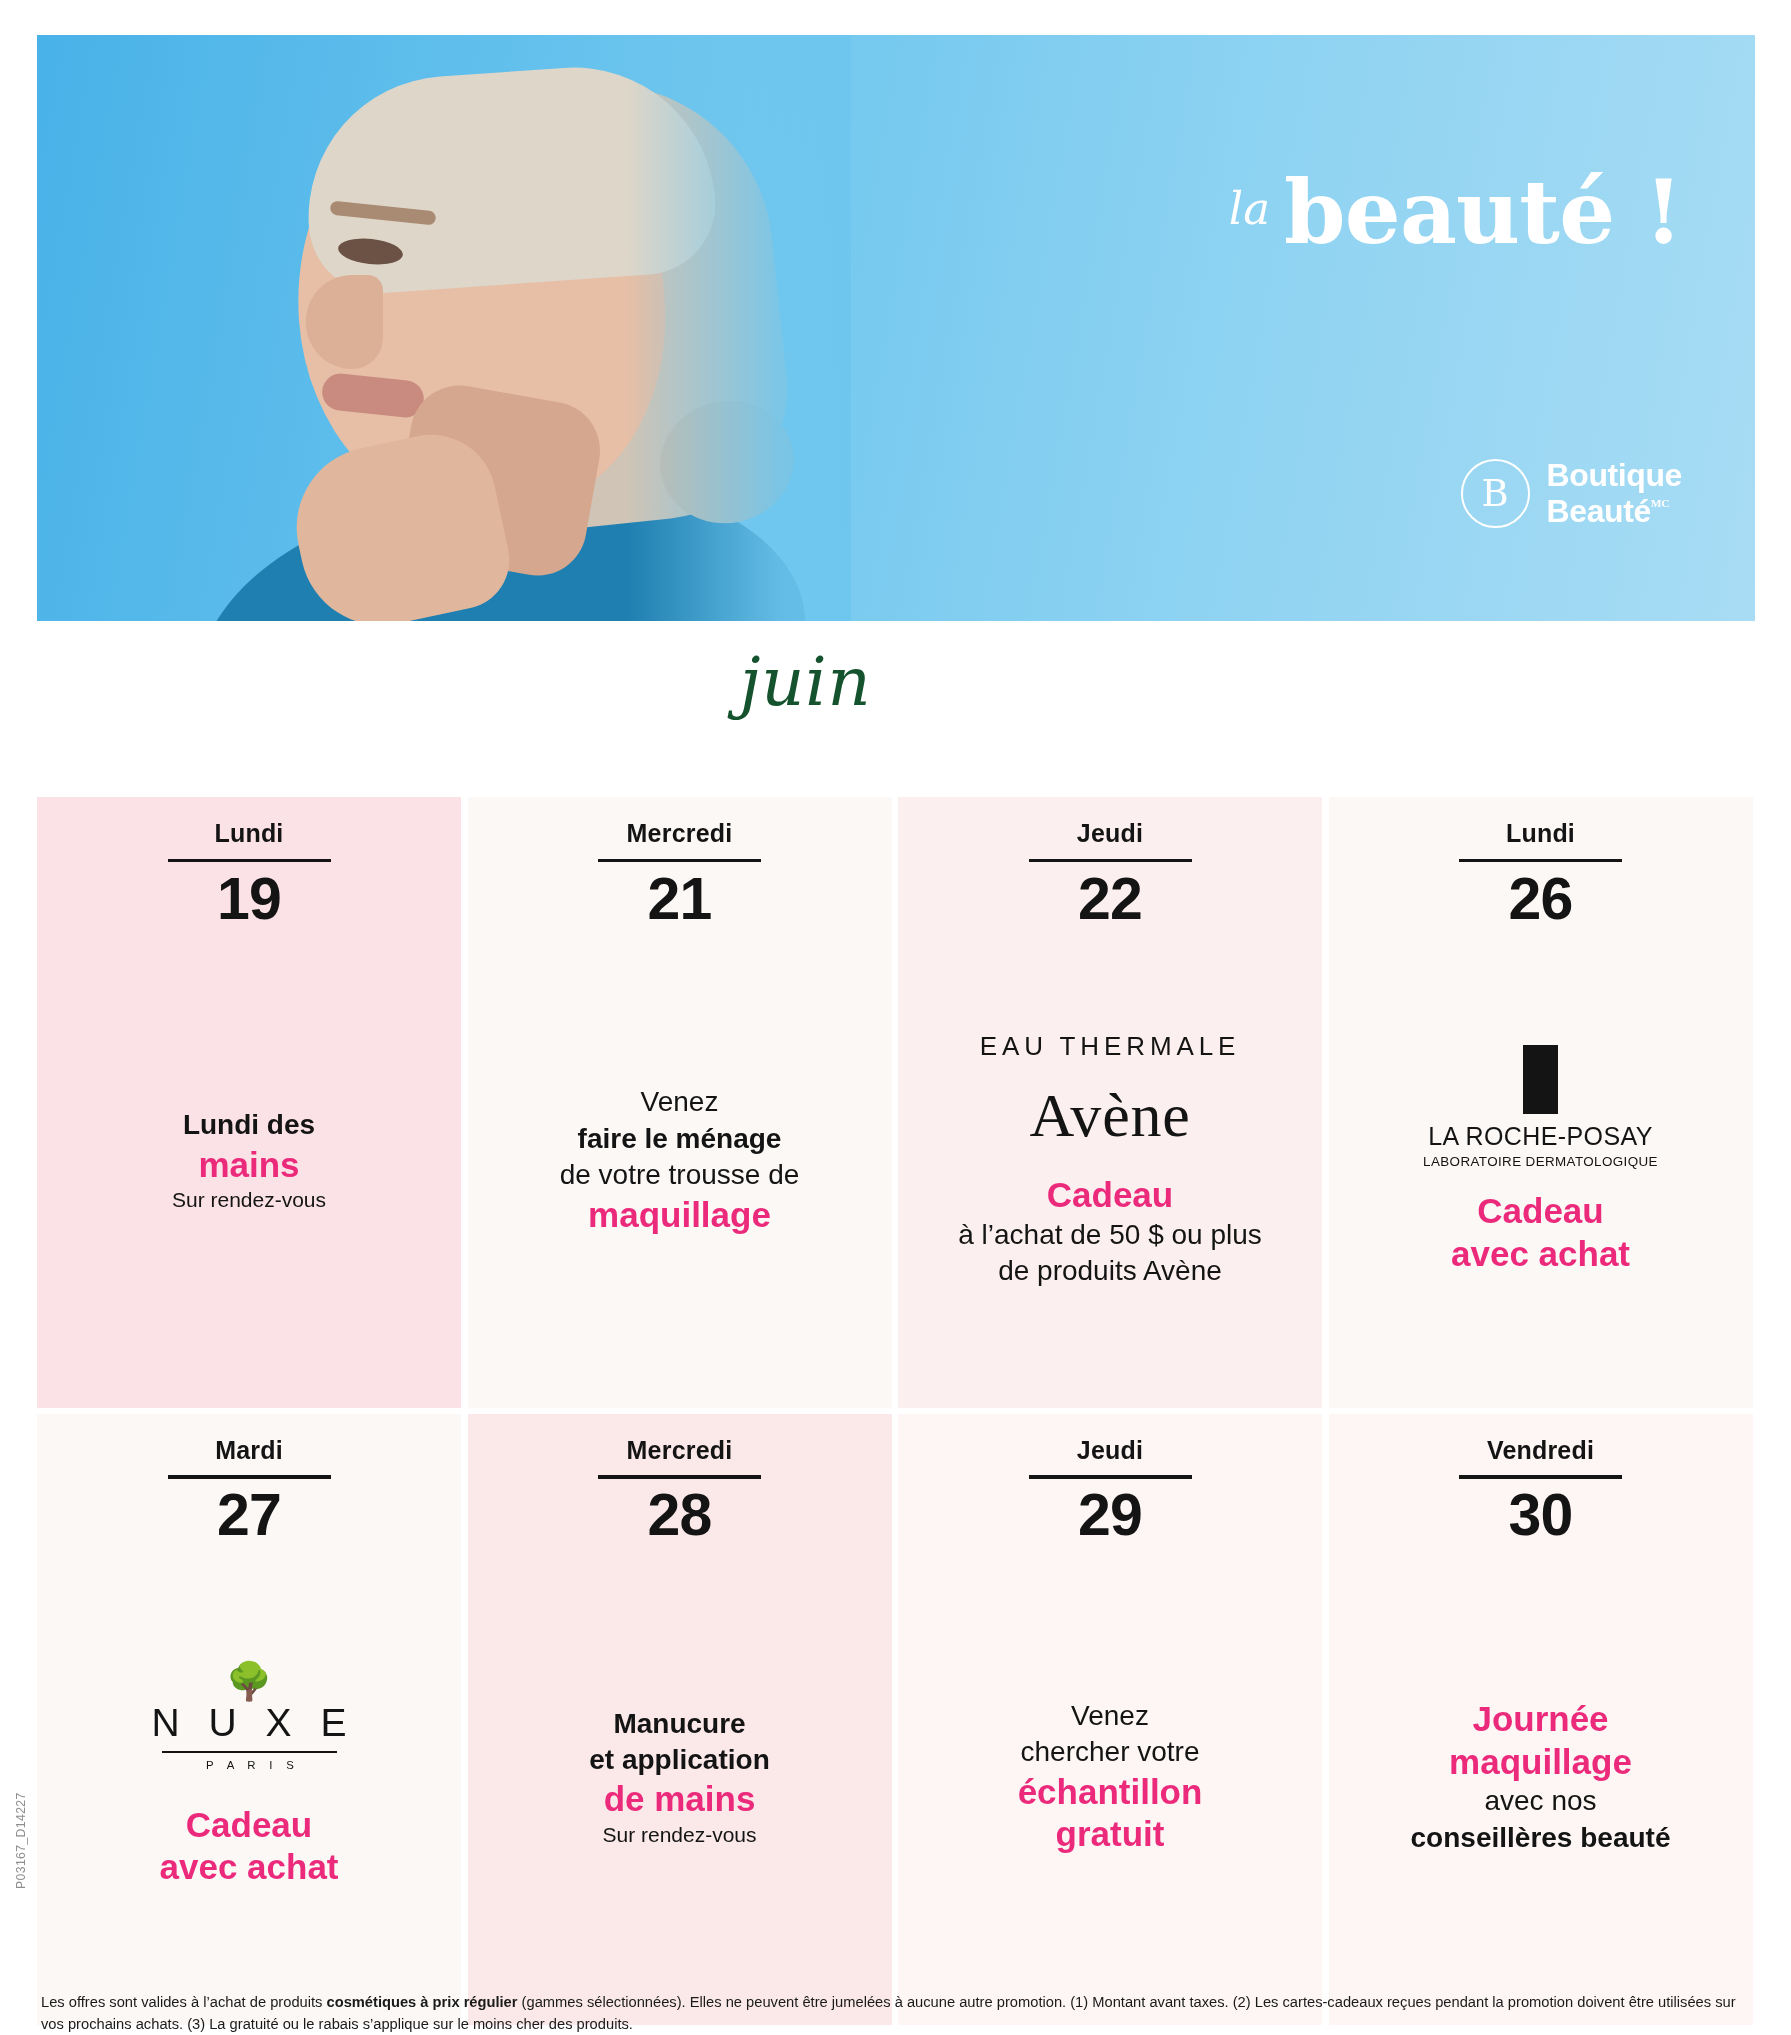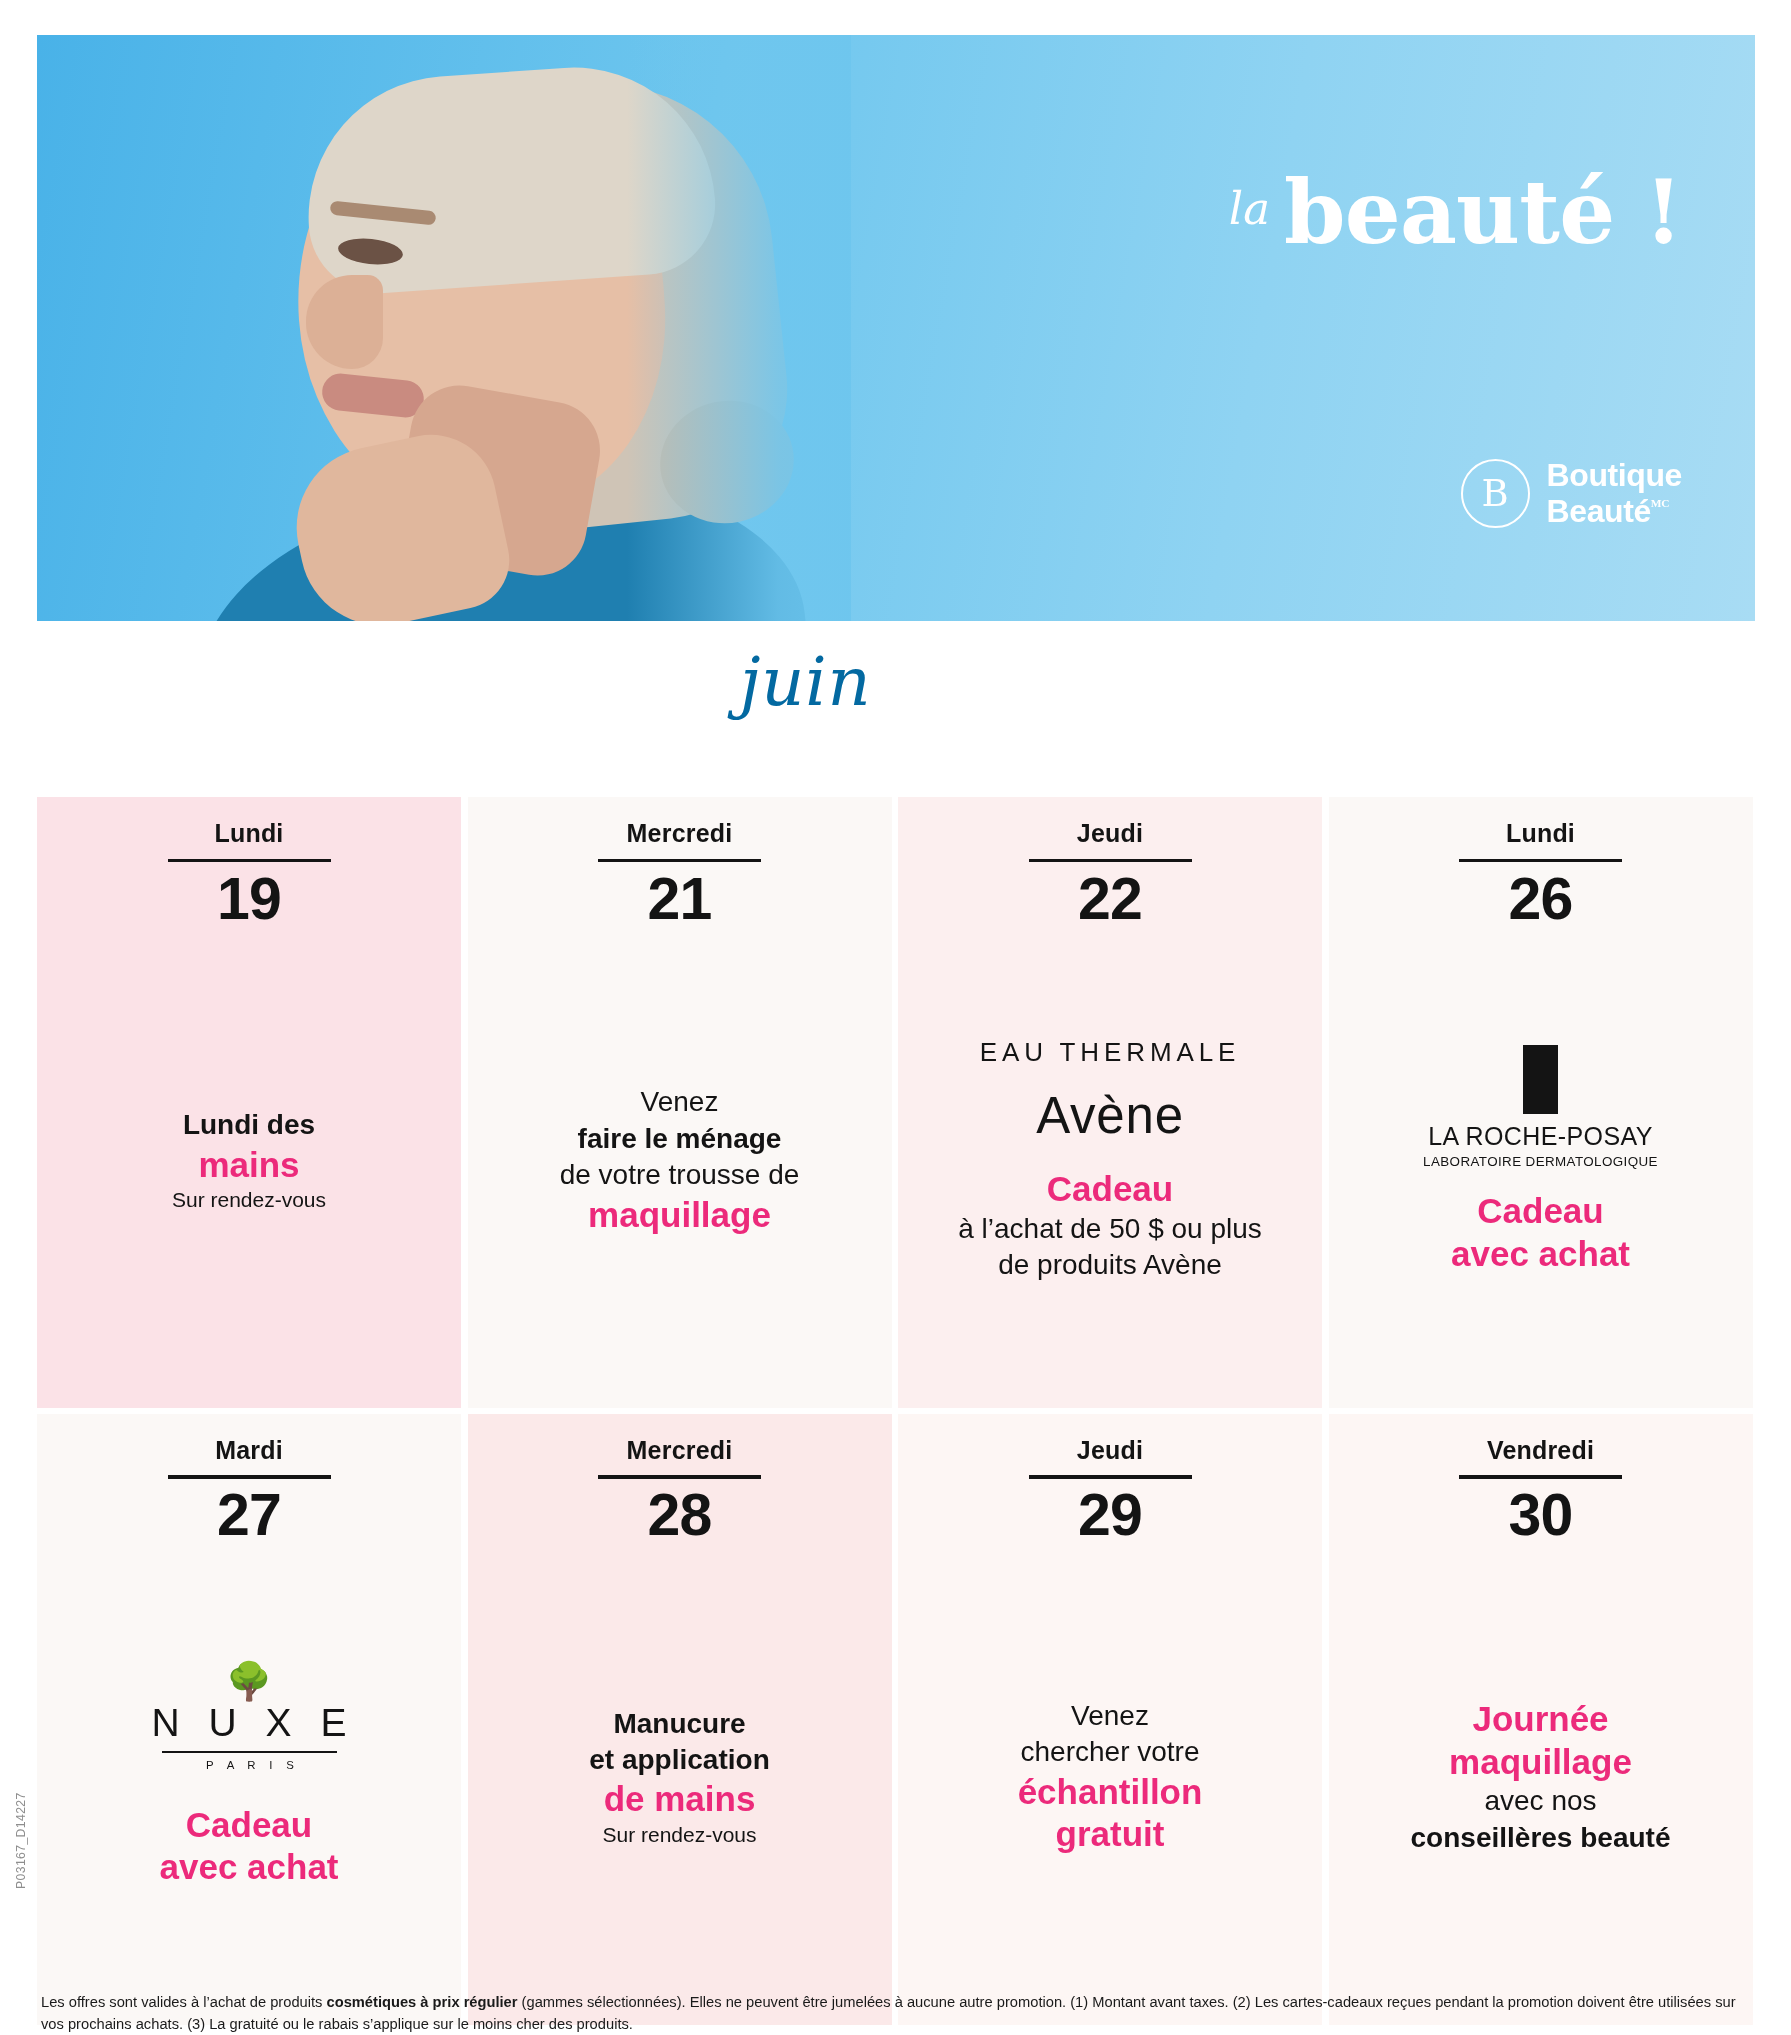--- a/index.html
+++ b/index.html
@@ -224,21 +224,21 @@
   .month {
     position: absolute;
     top: 643px;
     left: 0;
     width: 1611px;
     text-align: center;
     font-family: "DejaVu Serif", serif;
     font-style: italic;
     font-size: 67px;
     font-weight: 400;
-    color: #0369a1;
+    color: #14532d;
     letter-spacing: 0.8px;
   }
 
   
   .grid {
     position: absolute;
     left: 37px;
     top: 797px;
     width: 1716px;
     display: grid;
@@ -303,22 +303,22 @@
     margin-bottom: 23px;
   }
   .logo-avene .eau {
     font-family: "Liberation Sans", sans-serif;
     font-size: 26px;
     letter-spacing: 4.9px;
     color: #141414;
     font-weight: 400;
   }
   .logo-avene .name {
-    font-family: Liberation Sans, sans-serif;
-    font-size: 51px;
+    font-family: Liberation Serif, serif;
+    font-size: 62px;
     color: #141414;
     letter-spacing: 0.8px;
     margin-top: 18px;
   }
   .logo-lrp {
     text-align: center;
     margin-bottom: 21px;
   }
   .logo-lrp .bar {
     width: 35px;

